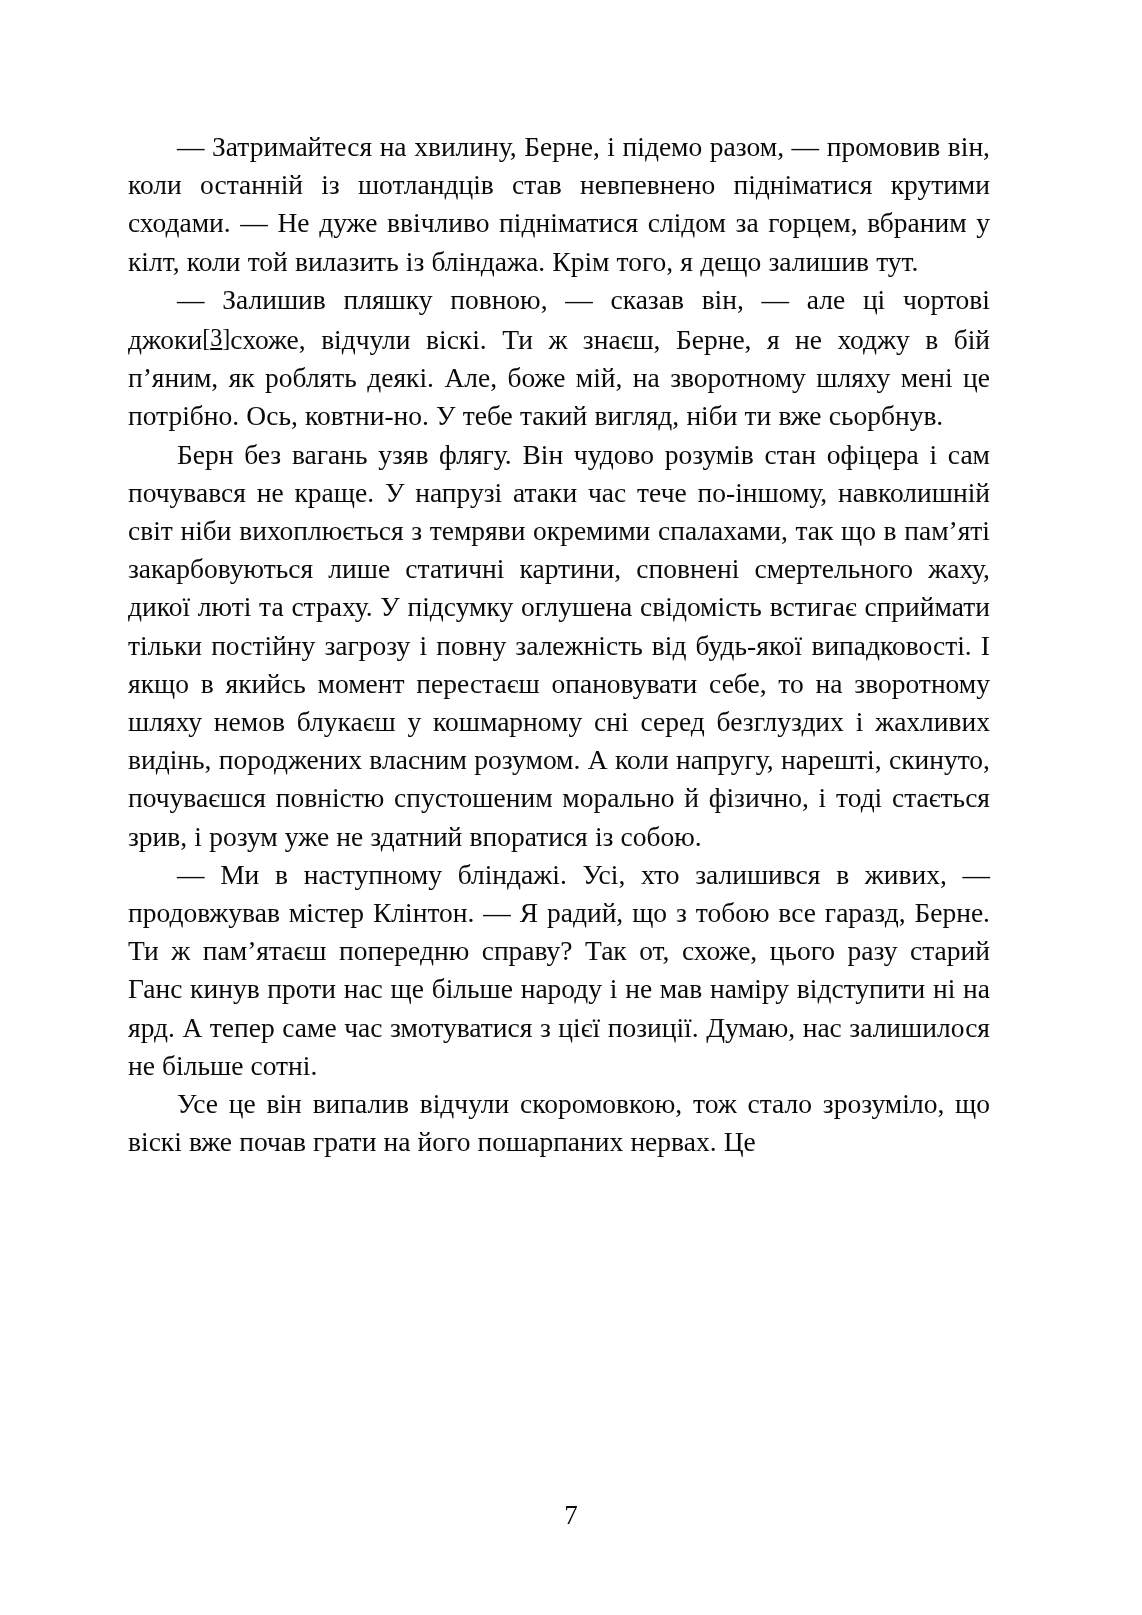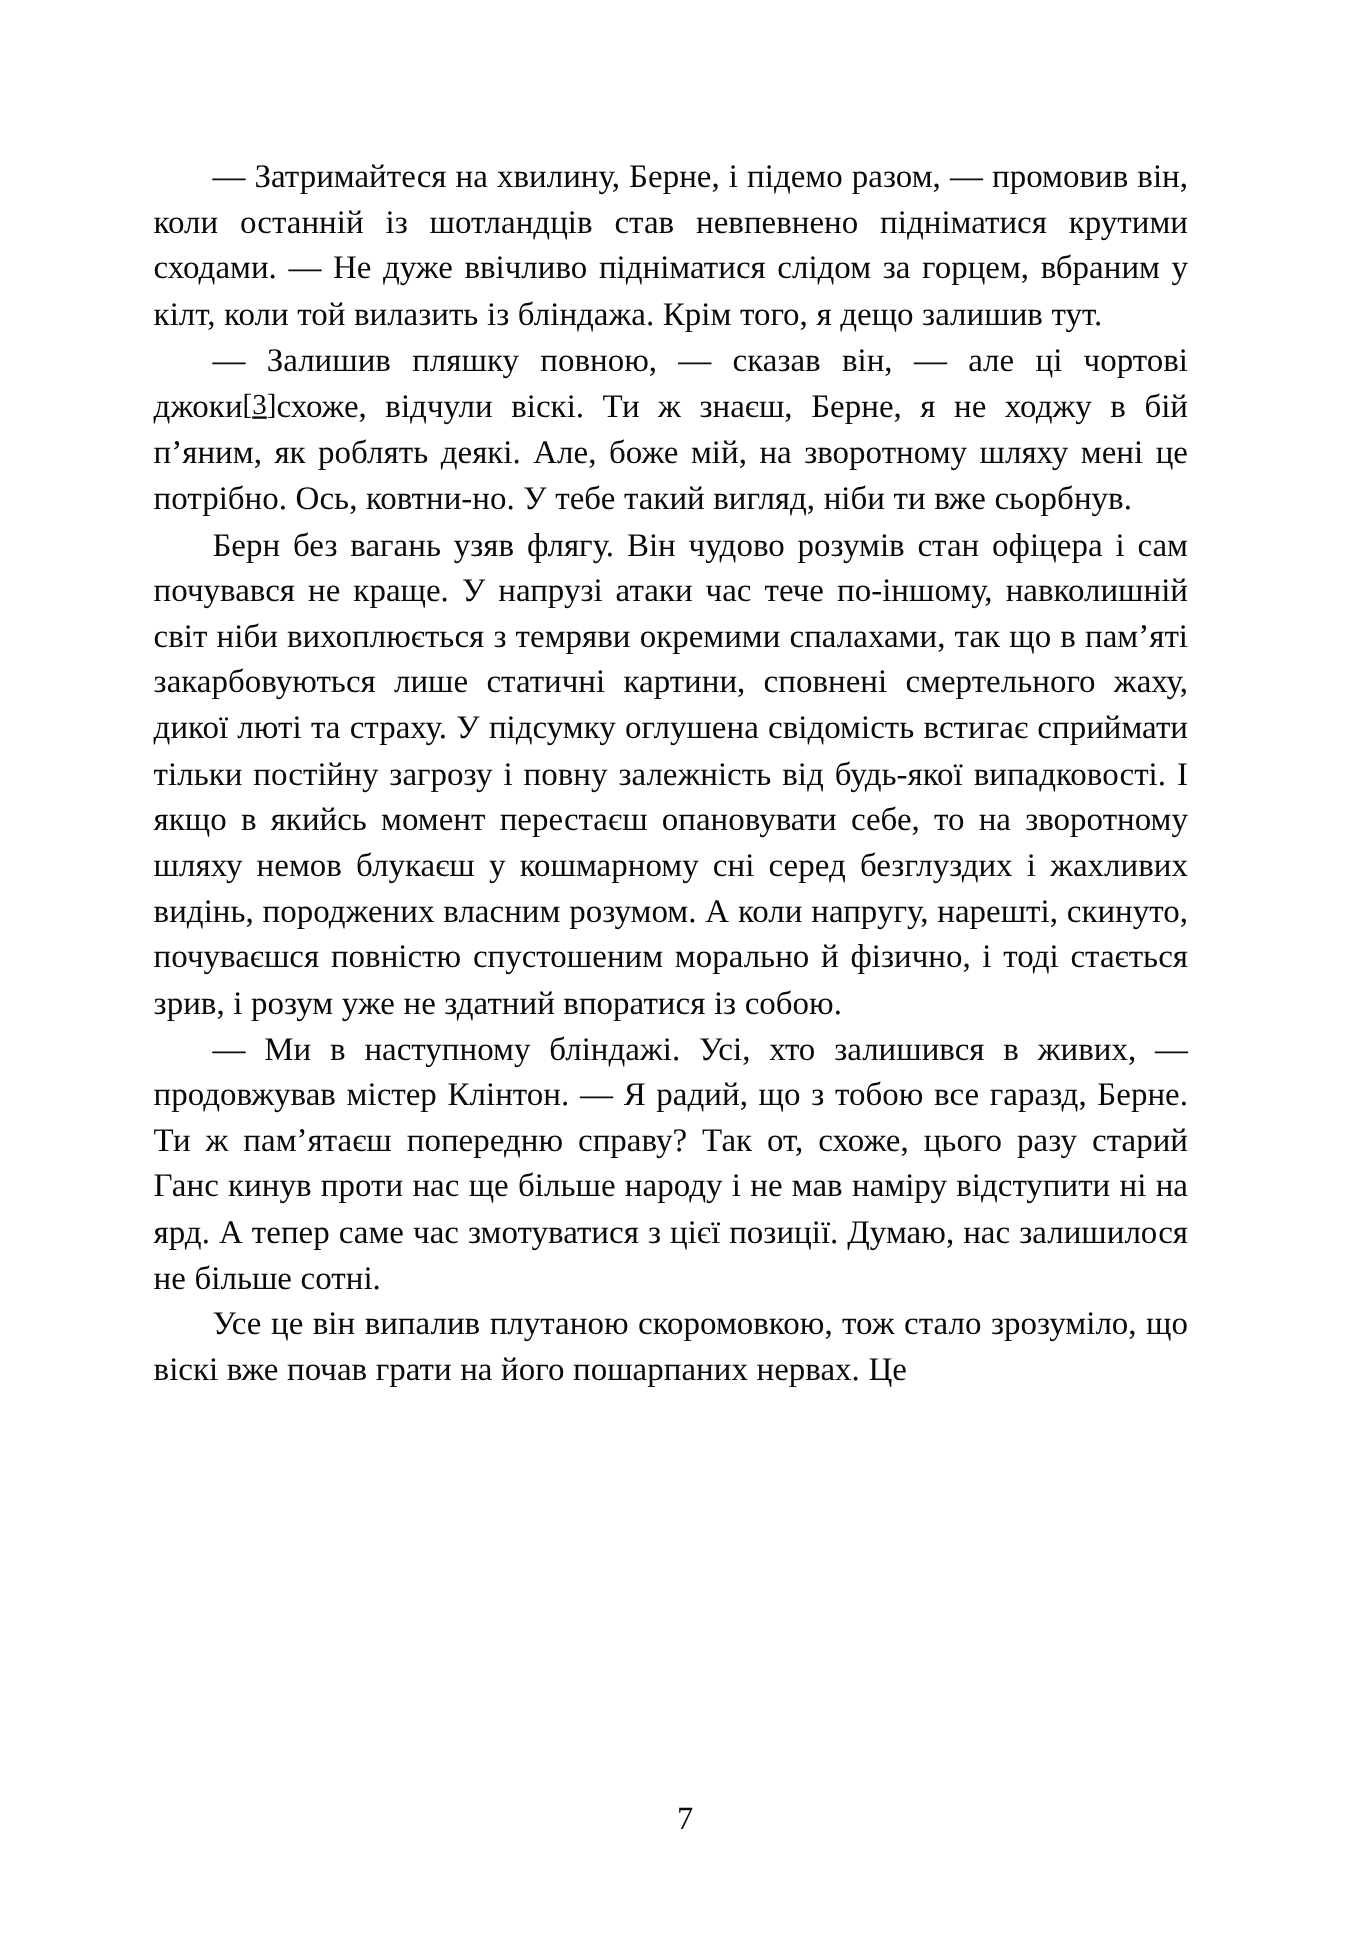--- a/index.html
+++ b/index.html
@@ -74,19 +74,19 @@
 
     <p class="para">— Затримайтеся на хвилину, Берне, і підемо разом, — промовив він, коли останній із шотландців став невпевнено підніматися крутими сходами. — Не дуже ввічливо підніматися слідом за горцем, вбраним у кілт, коли той вилазить із бліндажа. Крім того, я дещо залишив тут.</p>
 
 
     <p class="para"><span>— Залишив пляшку повною, — сказав він, — але ці чортові джоки</span><span class="footnote-ref"><span>[</span><span class="num">3</span><span>]</span></span><span>схоже, відчули віскі. Ти ж знаєш, Берне, я не ходжу в бій п’яним, як роблять деякі. Але, боже мій, на зворотному шляху мені це потрібно. Ось, ковтни-но. У тебе такий вигляд, ніби ти вже сьорбнув.</span></p>
 
     <p class="para">Берн без вагань узяв флягу. Він чудово розумів стан офіцера і сам почувався не краще. У напрузі атаки час тече по-іншому, навколишній світ ніби вихоплюється з темряви окремими спалахами, так що в пам’яті закарбовуються лише статичні картини, сповнені смертельного жаху, дикої люті та страху. У підсумку оглушена свідомість встигає сприймати тільки постійну загрозу і повну залежність від будь-якої випадковості. І якщо в якийсь момент перестаєш опановувати себе, то на зворотному шляху немов блукаєш у кошмарному сні серед безглуздих і жахливих видінь, породжених власним розумом. А коли напругу, нарешті, скинуто, почуваєшся повністю спустошеним морально й фізично, і тоді стається зрив, і розум уже не здатний впоратися із собою.</p>
 
     <p class="para">— Ми в наступному бліндажі. Усі, хто залишився в живих, — продовжував містер Клінтон. — Я радий, що з тобою все гаразд, Берне. Ти ж пам’ятаєш попередню справу? Так от, схоже, цього разу старий Ганс кинув проти нас ще більше народу і не мав наміру відступити ні на ярд. А тепер саме час змотуватися з цієї позиції. Думаю, нас залишилося не більше сотні.</p>
 
-    <p class="para">Усе це він випалив плутаною скоромовкою, тож стало зрозуміло, що віскі вже почав грати на його пошарпаних нервах. Це</p>
+    <p class="para">Усе це він випалив відчули скоромовкою, тож стало зрозуміло, що віскі вже почав грати на його пошарпаних нервах. Це</p>
 
   </div>
 
   <div class="page-number">7</div>
 
 </div>
 
 </body></html>

